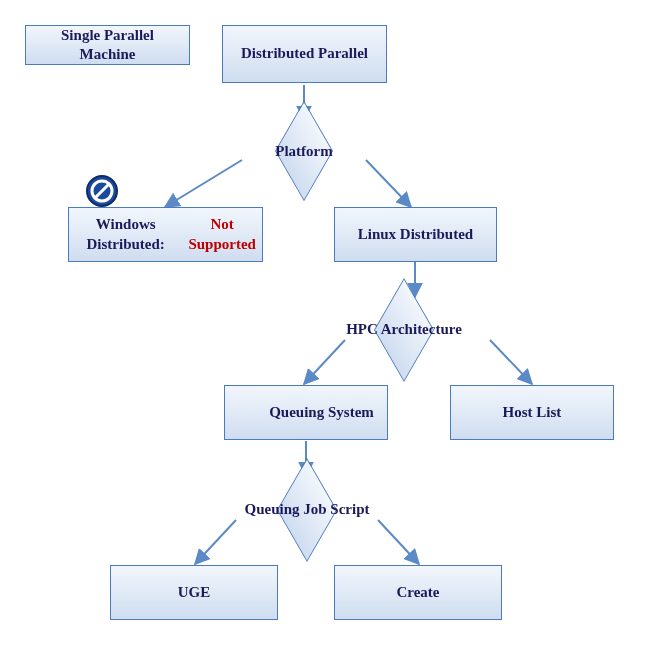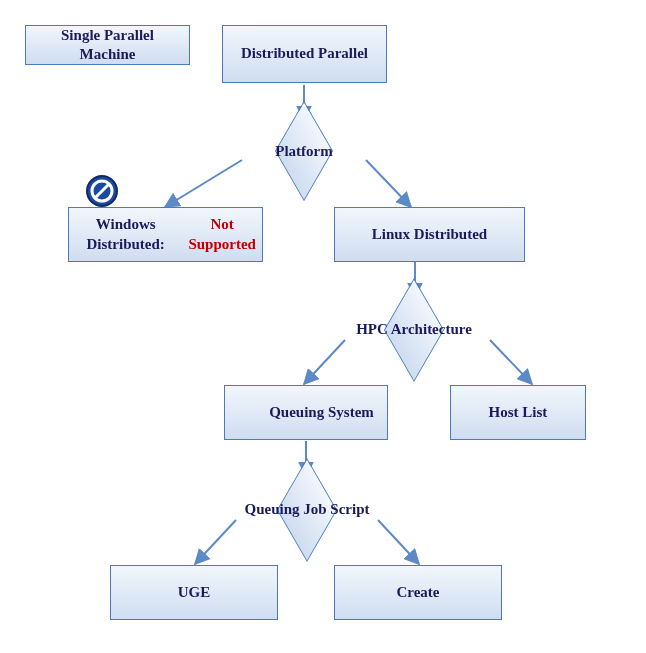--- a/index.html
+++ b/index.html
@@ -110,36 +110,36 @@
 </div>
 
 <div class="prohibit-icon" style="left:85px; top:174px;">
   <svg width="34" height="34" viewBox="0 0 34 34">
     <circle cx="17" cy="17" r="15" fill="#1a4a9e" stroke="#102a66" stroke-width="2"></circle>
     <circle cx="17" cy="17" r="10" fill="none" stroke="#ffffff" stroke-width="3"></circle>
     <line x1="10" y1="24" x2="24" y2="10" stroke="#ffffff" stroke-width="3"></line>
   </svg>
 </div>
 
-<div class="box" style="left:334px; top:207px; width:191px; height:55px;">
+<div class="box" style="left:334px; top:207px; width:163px; height:55px;">
   <span>Linux Distributed</span>
 </div>
 
-<div class="diamond-wrap" style="left:328px; top:292px; width:172px; height:74px;">
+<div class="diamond-wrap" style="left:318px; top:292px; width:172px; height:74px;">
   <div class="diamond-shape" style="position:absolute; left:57px; top:9px; width:58px; height:58px;"></div>
   <div class="diamond-label">
       <span>HPC Architecture</span>
     </div>
 </div>
 
 <div class="box" style="left:224px; top:385px; width:164px; height:55px;padding-left:37px;">
   <span>Queuing System</span>
 </div>
 
-<div class="box" style="left:450px; top:385px; width:136px; height:55px;">
+<div class="box" style="left:450px; top:385px; width:164px; height:55px;">
   <span>Host List</span>
 </div>
 
 <div class="diamond-wrap" style="left:221px; top:472px; width:172px; height:74px;">
   <div class="diamond-shape" style="position:absolute; left:57px; top:9px; width:58px; height:58px;"></div>
   <div class="diamond-label">
       <span>Queuing Job Script</span>
     </div>
 </div>
 

